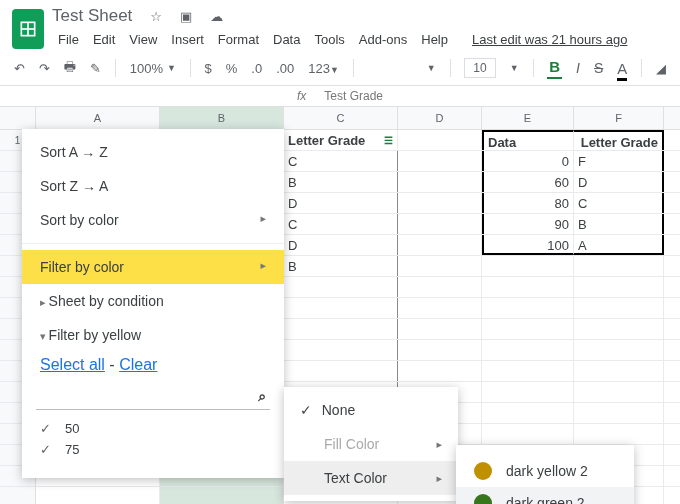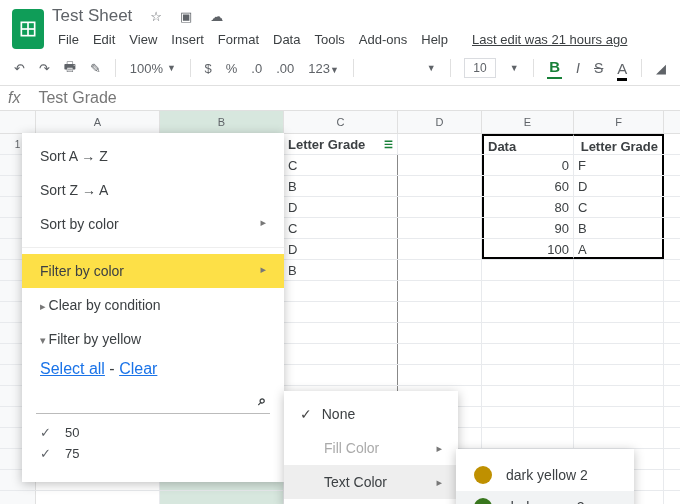--- a/index.html
+++ b/index.html
@@ -18,21 +18,21 @@
   
   .toolbar { display: flex; align-items: center; padding: 6px 14px; border-bottom: 1px solid #e0e0e0; gap: 14px; color: #5f6368; font-size: 13px; }
   .toolbar .zoom { display:flex; align-items:center; gap:4px;}
   .vbar { width:1px; height:18px; background:#e0e0e0; }
   .fsize { border:1px solid #dadce0; padding:2px 8px; font-size:12px; }
   .bold { color:#188038; font-weight:bold; font-size:15px; border-bottom: 2px solid #188038; padding: 0 2px 2px;}
   .fmt { font-size:14px; }
   .A-col { position:relative; font-size:15px; }
   .A-col::after { content:''; position:absolute; left:0; right:0; bottom:-4px; height:3px; background:#000; }
   
-  .fxbar { display:flex; align-items:center; border-bottom:1px solid #e0e0e0; padding: 3px 8px; font-size:16px; color:#777; }
+  .fxbar { display:flex; align-items:center; border-bottom:1px solid #e0e0e0; padding: 3px 8px; font-size:12px; color:#777;justify-content:center; }
   .fx { font-style:italic; margin-right:18px; }
   
   .grid { position: relative; }
   .colhead { display:flex; background:#f8f9fa; border-bottom:1px solid #e0e0e0; }
   .rh-corner { width: 36px; height: 22px; border-right:1px solid #e0e0e0; }
   .ch { text-align:center; font-size:11px; color:#5f6368; line-height:22px; border-right:1px solid #e0e0e0; }
   .cA { width:124px; } .cB { width:124px; background:#d7e7de; } .cC { width:114px; } .cD { width:84px; } .cE { width:92px; } .cF { width:90px; }
   
   .rows { position:relative; }
   .row { display:flex; height:21px; border-bottom:1px solid #e8eaed; }
@@ -324,21 +324,21 @@
     <div class="item">
         <span>Sort by color</span>
         <span class="caret-r">▸</span>
       </div>
     <hr>
     <div class="item hover">
         <span>Filter by color</span>
         <span class="caret-r">▸</span>
       </div>
     <div class="item">
-        <span><span class="sub">▸ </span><span>Clear by condition</span></span>
+        <span><span class="sub">▸ </span><span>Sheet by condition</span></span>
       </div>
     <div class="item">
         <span><span class="sub">▾ </span><span>Filter by yellow</span></span>
       </div>
     <div class="select-clear">
       <a>Select all</a> - 
       <a>Clear</a>
     </div>
     <div class="searchbox">
       <span style="font-weight:bold">⌕</span>

